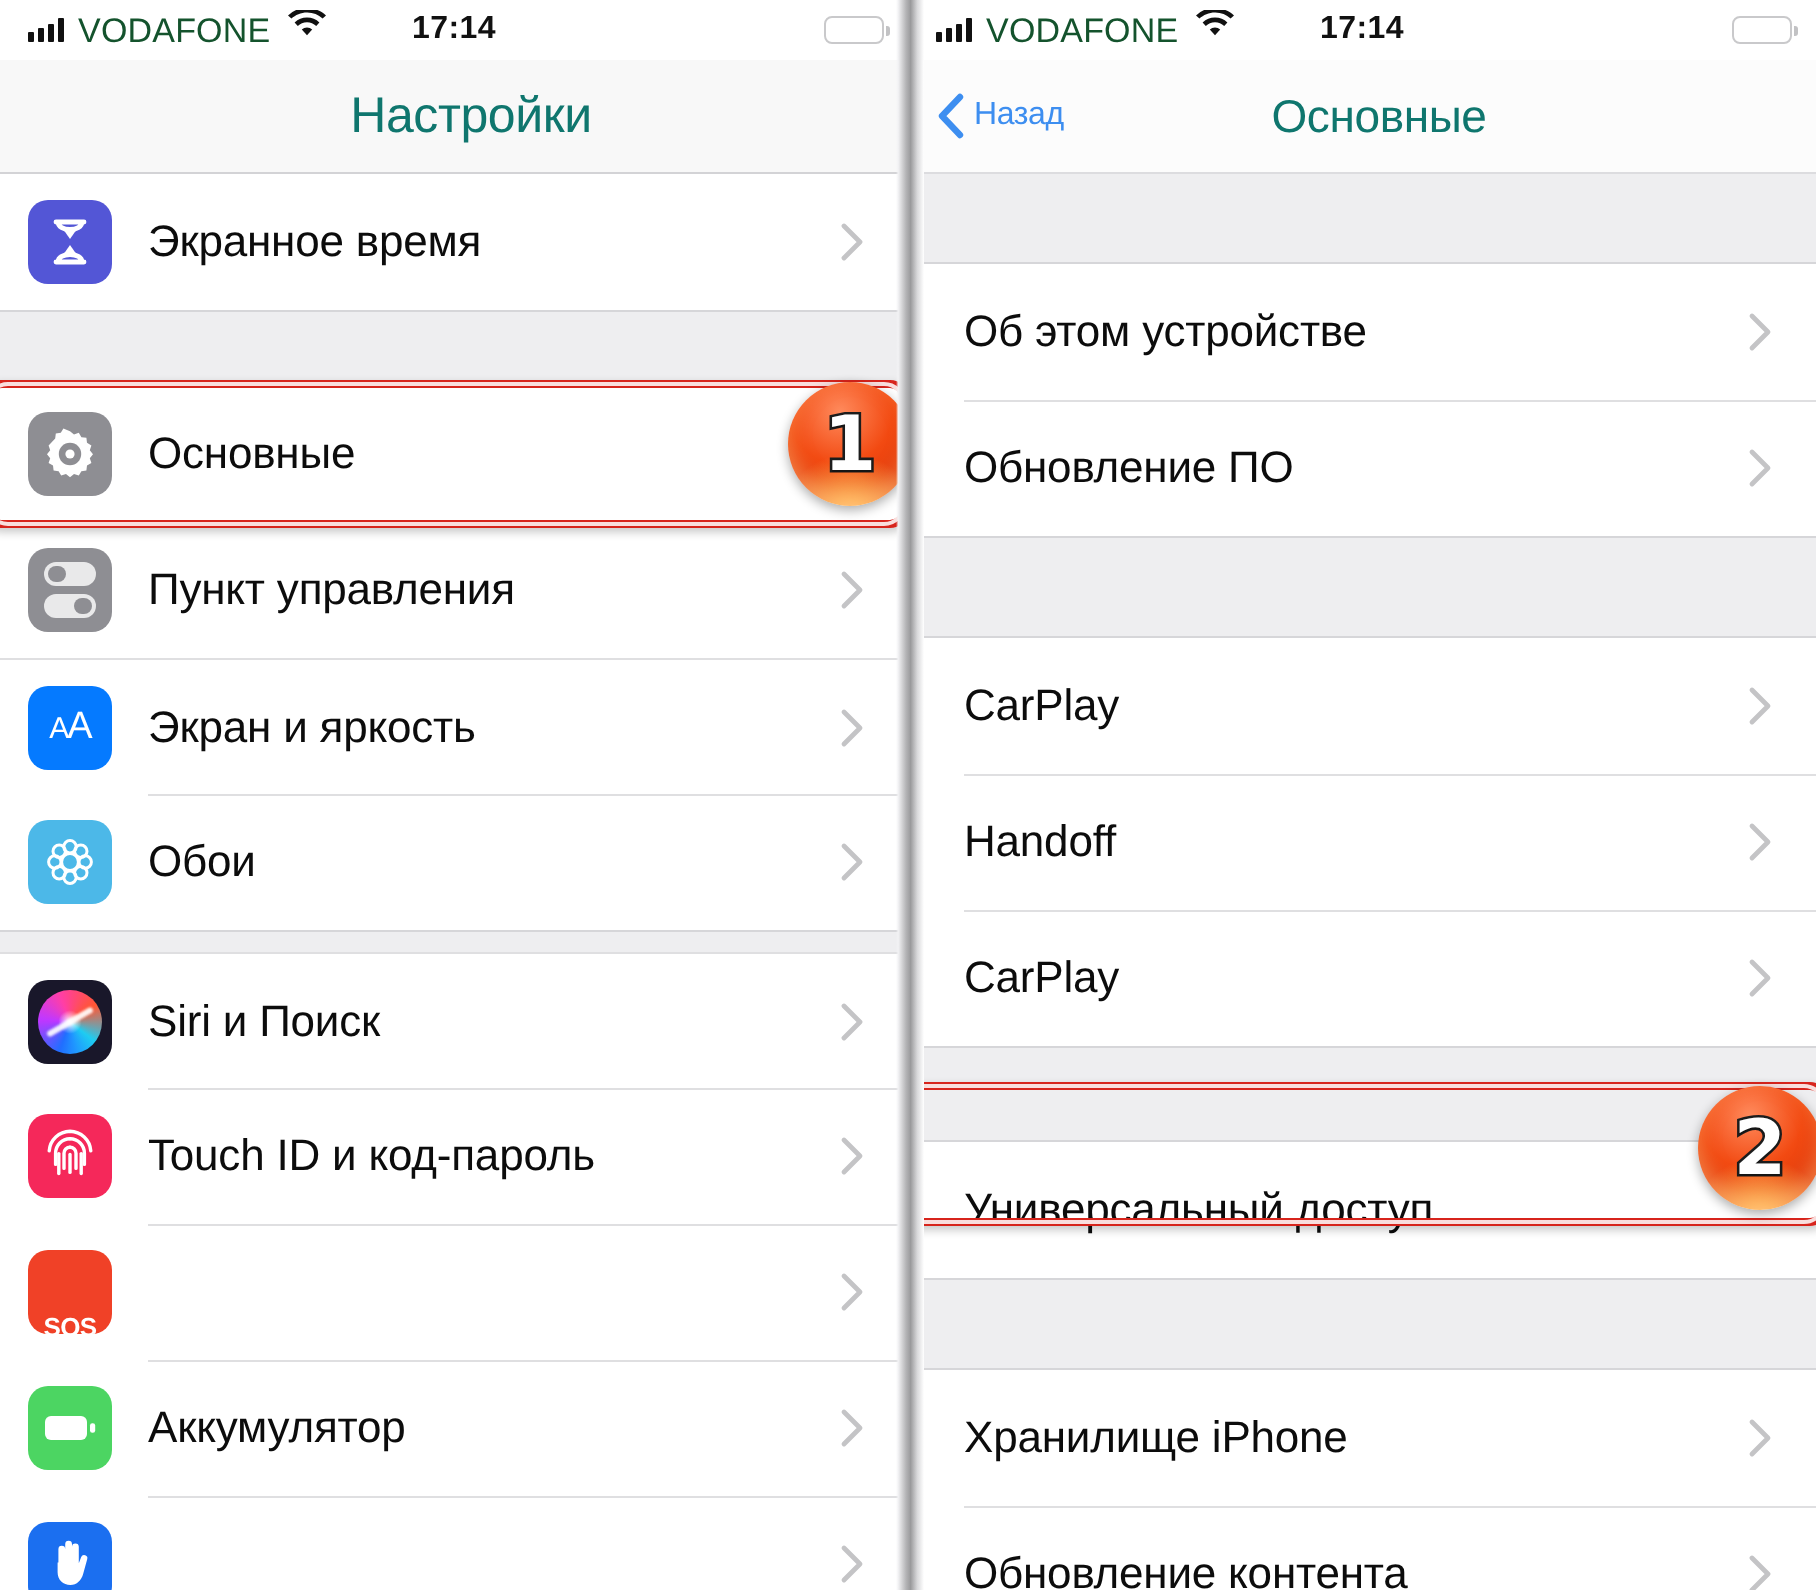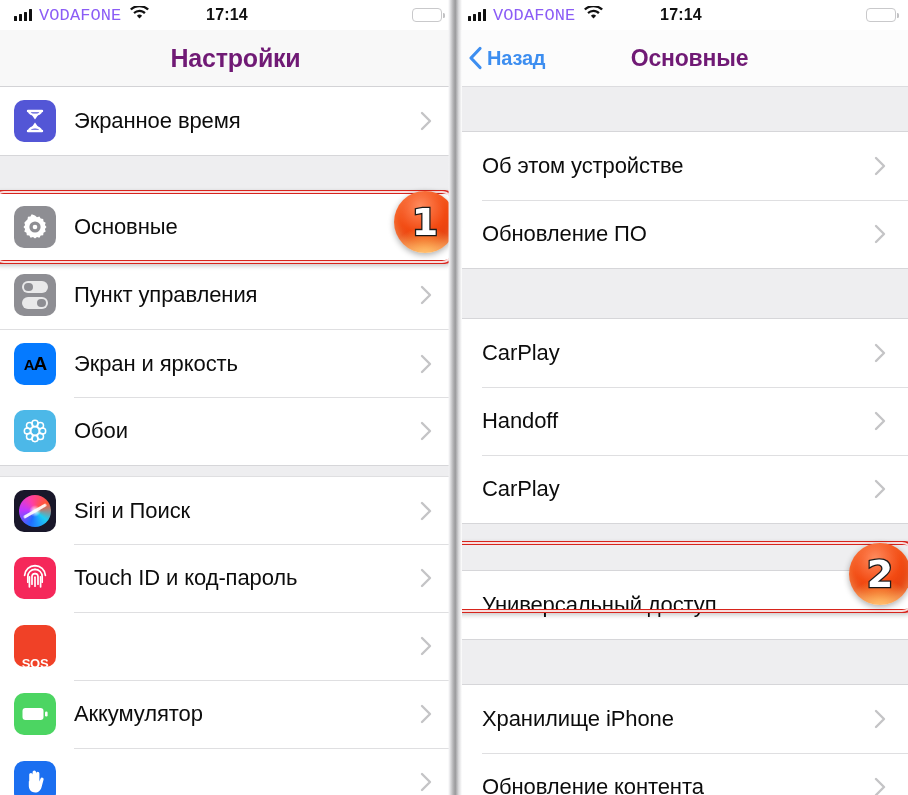--- a/index.html
+++ b/index.html
@@ -59,24 +59,23 @@
     box-sizing: border-box;
   }
   .sb-left {
     display: flex;
     align-items: center;
     gap: 7px;
   }
   .sb-carrier {
     font-size: 17px;
     font-weight: 400;
-    color: #8b5cf6;
+    color: #14532d;
     letter-spacing: 0.1px;
     line-height: 1;
-    font-family: Liberation Mono, monospace;
   }
   .bars {
     display: flex;
     align-items: flex-end;
     gap: 2px;
     height: 12px;
   }
   .bars i {
     display: block;
     width: 3px;
@@ -136,39 +135,38 @@
     position: relative;
     display: flex;
     align-items: center;
   }
   .navbar.plain { background: #fcfcfc; border-bottom-color: #dcdcdf; }
   .nav-title {
     position: absolute;
     left: 17px; right: 0;
     text-align: center;
     font-size: 25px;
-    font-weight: 700;
-    color: #701a75;
+    font-weight: 400;
+    color: #0f766e;
     letter-spacing: -0.2px;
   }
   .nav-title.small { font-size: 23px; }
   .nav-back {
     display: flex;
     align-items: center;
     gap: 4px;
     margin-left: 14px;
     position: relative;
     z-index: 2;
     cursor: pointer;
   }
   .nav-back .back-label {
-    font-size: 20px;
+    font-size: 16px;
     color: #3d8ef0;
     letter-spacing: -0.2px;
-    font-weight: bold;
   }
   .chev-back {
     width: 15px;
     height: 24px;
   }
 
   
   .group-gap {
     background: #eeeef0;
     border-bottom: 1px solid #d6d6d9;
@@ -233,23 +231,23 @@
   .ic-control    { background: #8e8e93; }
   .ic-display    { background: #057aff; }
   .ic-wallpaper  { background: #4cb8e8; }
   .ic-siri       { background: #19172a; }
   .ic-touchid    { background: #f5285a; }
   .ic-sos        { background: #f04127; }
   .ic-battery    { background: #4cd562; }
   .ic-privacy    { background: #1b6ff0; }
 
   .glyph-aa {
-    color: #000000;
+    color: #ffffff;
     font-size: 19px;
-    font-weight: 700;
+    font-weight: 400;
     letter-spacing: -1px;
   }
   .glyph-aa .sm { font-size: 15px; }
   .glyph-sos {
     color: #fff;
     font-size: 13px;
     font-weight: 700;
     letter-spacing: -0.3px;
     margin-top: 34px;
   }

